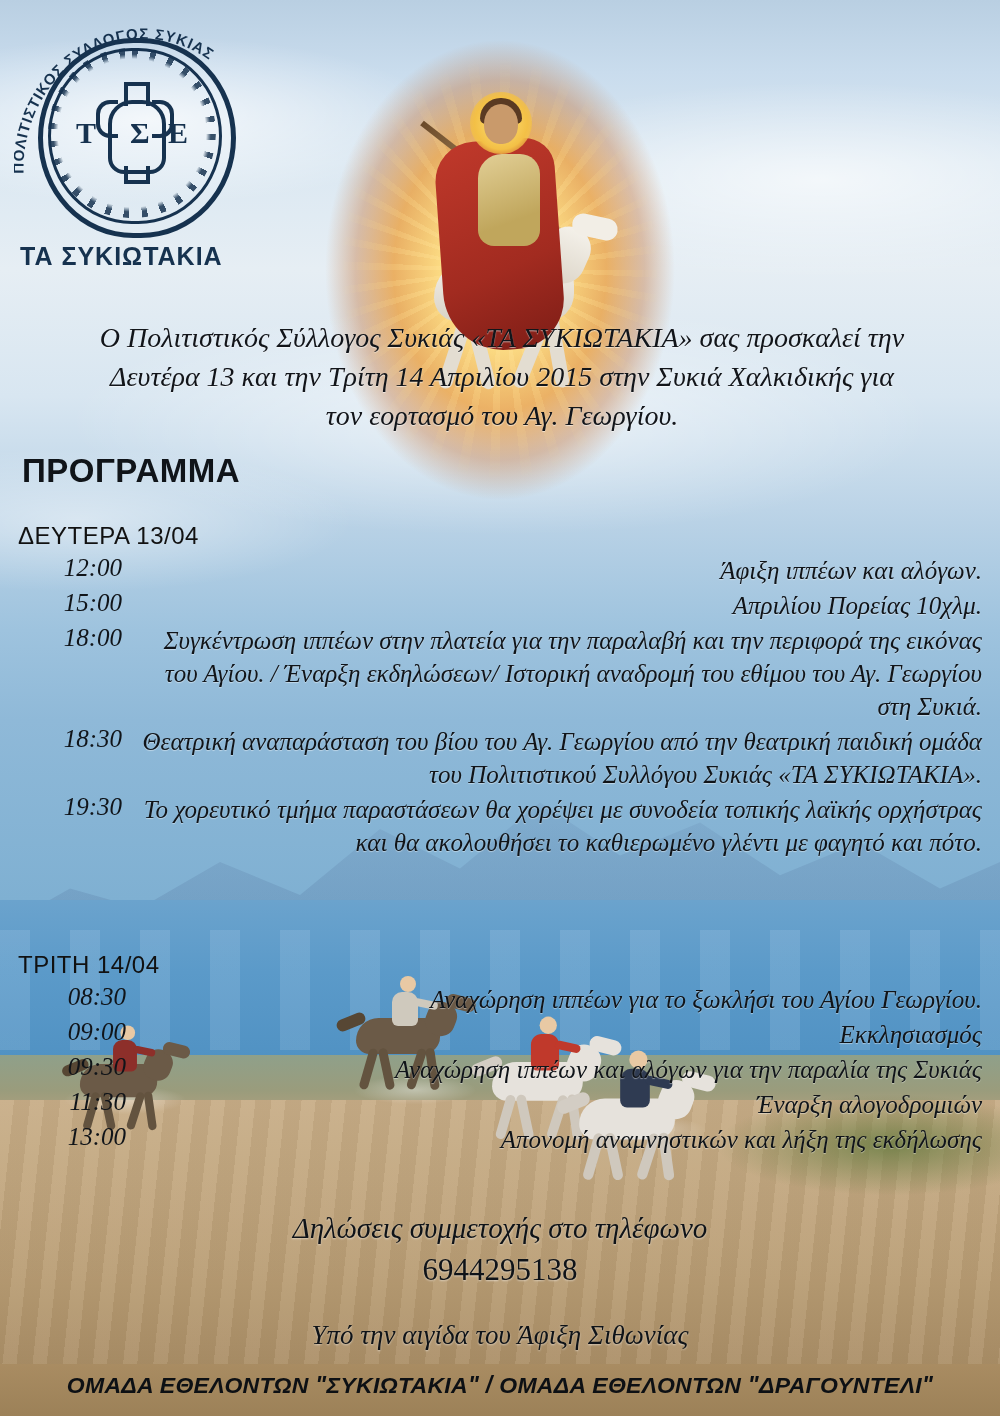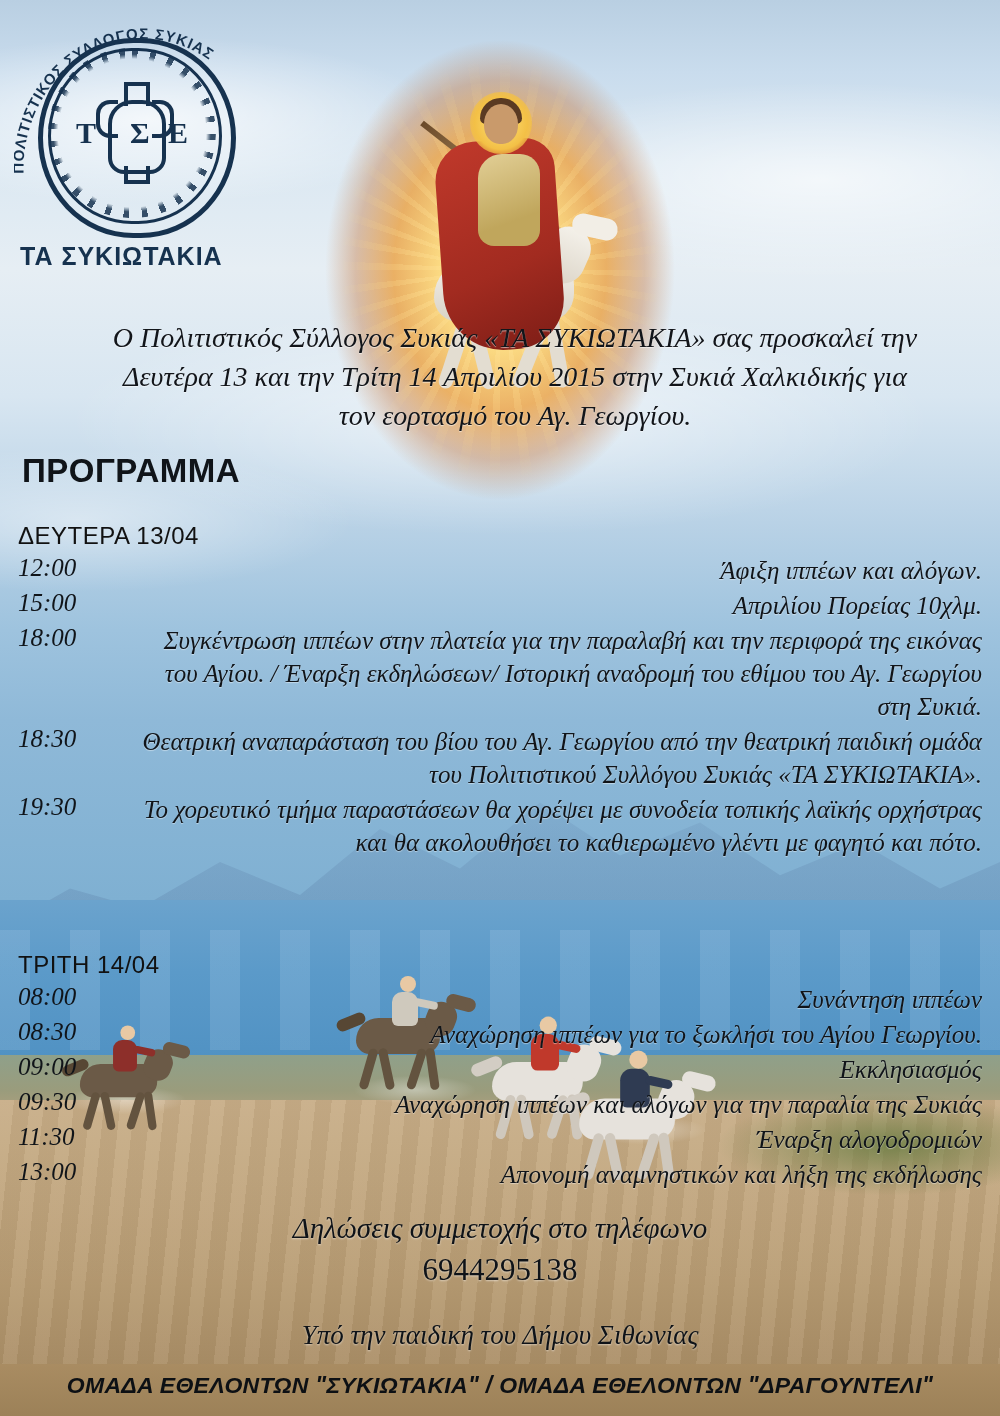--- a/index.html
+++ b/index.html
@@ -300,21 +300,20 @@
   
   .intro {
     position: absolute; left: 92px; top: 318px; width: 820px;
     text-align: center;
     font-family: "Liberation Serif", serif;
     font-style: italic;
     font-size: 28px;
     line-height: 39px;
     color: #12151a;
     text-shadow: 0 1px 1px rgba(255,255,255,0.6);
-    margin-left: 13px;
   }
 
   
   .prog-title {
     position: absolute; left: 22px; top: 452px;
     font-family: "Liberation Sans", sans-serif;
     font-size: 33px; font-weight: bold; color: #101419;
     letter-spacing: .5px;
   }
   .day {
@@ -331,20 +330,21 @@
     align-items: flex-start;
     margin-bottom: 2px;
   }
   .time {
     flex: 0 0 104px;
     font-family: "Liberation Serif", serif;
     font-style: italic;
     font-size: 25px;
     color: #101419;
     white-space: nowrap;
+    text-align: right;
   }
   .desc {
     flex: 1 1 auto;
     font-family: "Liberation Serif", serif;
     font-style: italic;
     font-size: 25px;
     line-height: 33px;
     color: #101419;
     text-shadow: 0 1px 1px rgba(255,255,255,0.45);
     text-align: right;
@@ -542,24 +542,20 @@
     </div>
     <div class="row">
       <div class="time">19:30</div>
       <div class="desc">Το χορευτικό τμήμα παραστάσεων θα χορέψει με συνοδεία τοπικής λαϊκής ορχήστρας και θα ακολουθήσει το καθιερωμένο γλέντι με φαγητό και πότο.</div>
     </div>
   </div>
 
   <div class="day" id="day2">
     <div class="day-label">ΤΡΙΤΗ 14/04</div>
     <div class="row">
-      <div class="time">08:00</div>
-      <div class="desc">Συνάντηση ιππέων</div>
-    </div>
-    <div class="row">
       <div class="time">08:30</div>
       <div class="desc">Αναχώρηση ιππέων για το ξωκλήσι του Αγίου Γεωργίου.</div>
     </div>
     <div class="row">
       <div class="time">09:00</div>
       <div class="desc">Εκκλησιασμός</div>
     </div>
     <div class="row">
       <div class="time">09:30</div>
       <div class="desc">Αναχώρηση ιππέων και αλόγων για την παραλία της Συκιάς</div>
@@ -570,16 +566,16 @@
     </div>
     <div class="row">
       <div class="time">13:00</div>
       <div class="desc">Απονομή αναμνηστικών και λήξη της εκδήλωσης</div>
     </div>
   </div>
 
   <div class="phone-line">Δηλώσεις συμμετοχής στο τηλέφωνο</div>
   <div class="phone-number">6944295138</div>
 
-  <div class="aegis">Υπό την παιδική του Δήμου Σιθωνίας</div>
+  <div class="aegis">Υπό την αιγίδα του Άφιξη Σιθωνίας</div>
   <div class="footer">ΟΜΑΔΑ ΕΘΕΛΟΝΤΩΝ "ΣΥΚΙΩΤΑΚΙΑ" / ΟΜΑΔΑ ΕΘΕΛΟΝΤΩΝ "ΔΡΑΓΟΥΝΤΕΛΙ"</div>
 
 </div>
 
 </body></html>

